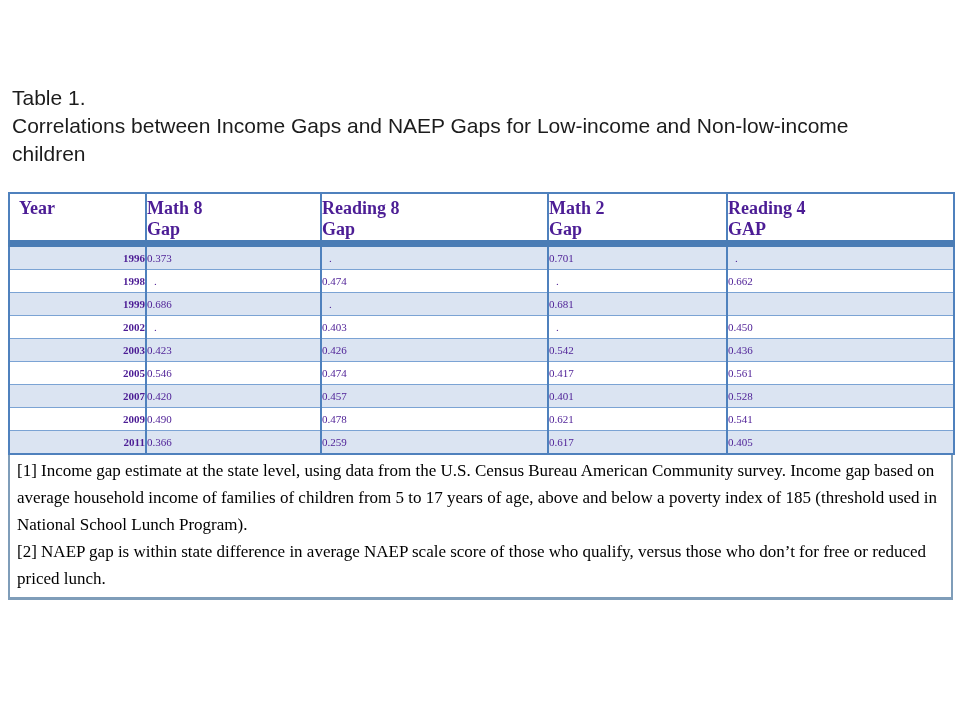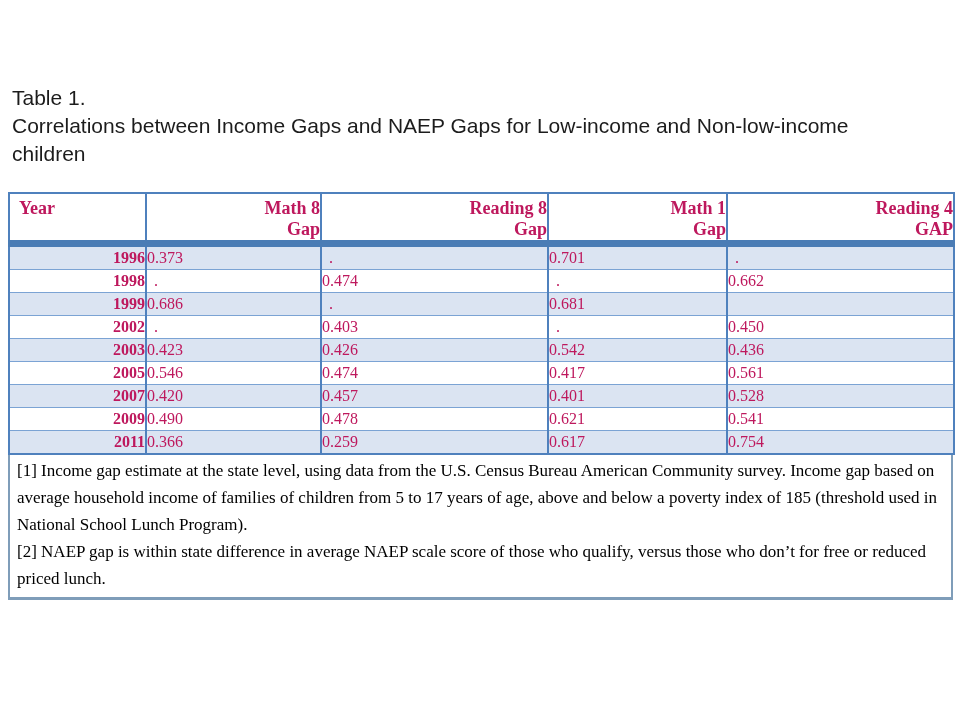--- a/index.html
+++ b/index.html
@@ -24,45 +24,45 @@
     position: absolute;
     left: 8px;
     top: 192px;
     width: 945px;
   }
   table.corr {
     width: 945px;
     border-collapse: collapse;
     table-layout: fixed;
     font-family: "Liberation Serif", serif;
-    color: #be185d;
+    color: #4c1d95;
     border: 2px solid #4f81bd;
   }
   table.corr th {
     border-left: 2px solid #4f81bd;
     border-right: 2px solid #4f81bd;
     border-top: 2px solid #4f81bd;
     border-bottom: 7px solid #4a7cb5;
     font-size: 18px;
     font-weight: bold;
-    text-align: right;
+    text-align: left;
     vertical-align: top;
     padding: 4px 0 0 0;
     height: 40px;
     line-height: 21px;
     background: #ffffff;
   }
   table.corr th.c-year { text-align: left; padding-left: 9px; }
   table.corr td {
     border-left: 2px solid #4f81bd;
     border-right: 2px solid #4f81bd;
     border-top: 1.5px solid #7ba3d4;
     border-bottom: 1.5px solid #7ba3d4;
     height: 22px;
-    font-size: 16px;
+    font-size: 11px;
     line-height: 22px;
     padding: 0;
     background: #ffffff;
   }
   table.corr tr.alt td { background: #dbe4f2; }
   td.year { font-weight: bold; text-align: right; padding-right: 10px; }
   td.val  { text-align: left; padding-right: 8px; }
   td.val.dot { text-align: left; padding-left: 7px; padding-right: 0; }
   .footnote-box {
     border: 2px solid #7f9db9;
@@ -103,21 +103,21 @@
             </th>
           <th>
               <div>Math 8</div>
               <div>Gap</div>
             </th>
           <th>
               <div>Reading 8</div>
               <div>Gap</div>
             </th>
           <th>
-              <div>Math 1</div>
+              <div>Math 2</div>
               <div>Gap</div>
             </th>
           <th>
               <div>Reading 4</div>
               <div>GAP</div>
             </th>
         </tr>
       </thead>
       <tbody>
         <tr class="alt">
@@ -174,21 +174,21 @@
           <td class="val">0.490</td>
           <td class="val">0.478</td>
           <td class="val">0.621</td>
           <td class="val">0.541</td>
         </tr>
         <tr class="alt">
           <td class="year">2011</td>
           <td class="val">0.366</td>
           <td class="val">0.259</td>
           <td class="val">0.617</td>
-          <td class="val">0.754</td>
+          <td class="val">0.405</td>
         </tr>
       </tbody>
     </table>
 
     <div class="footnote-box">
       <p>[1] Income gap estimate at the state level, using data from the U.S. Census Bureau American Community survey. Income gap based on average household income of families of children from 5 to 17 years of age, above and below a poverty index of 185 (threshold used in National School Lunch Program).</p>
       <p>[2] NAEP gap is within state difference in average NAEP scale score of those who qualify, versus those who don’t for free or reduced priced lunch.</p>
     </div>
   </div>
 

